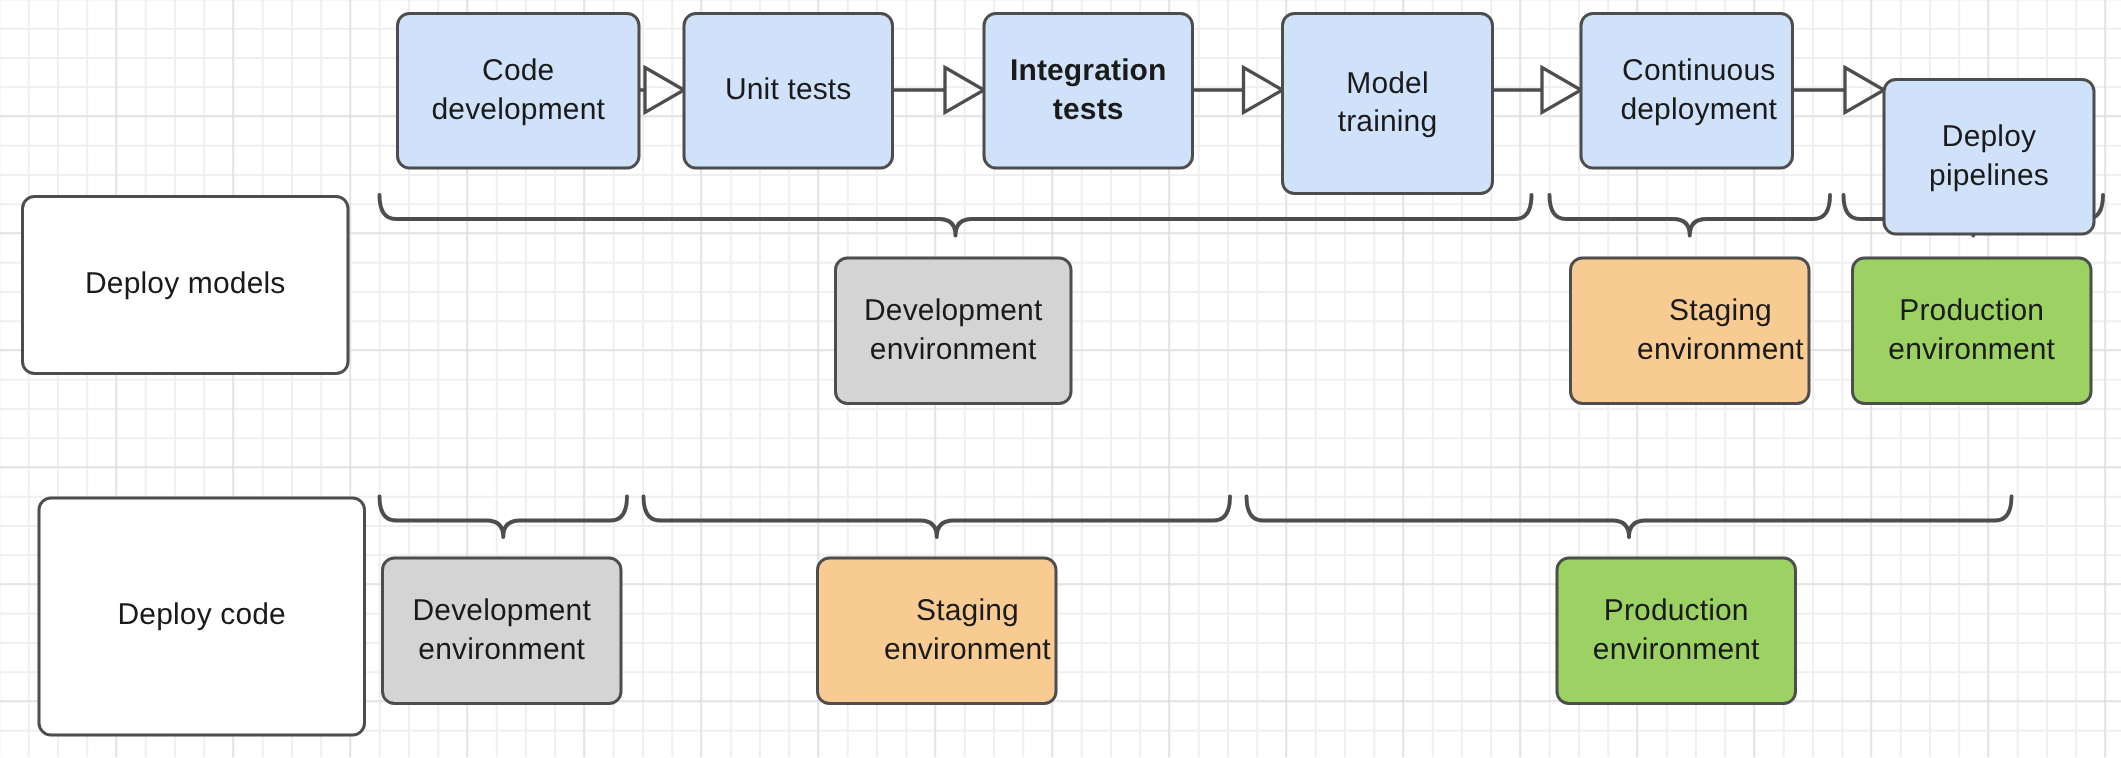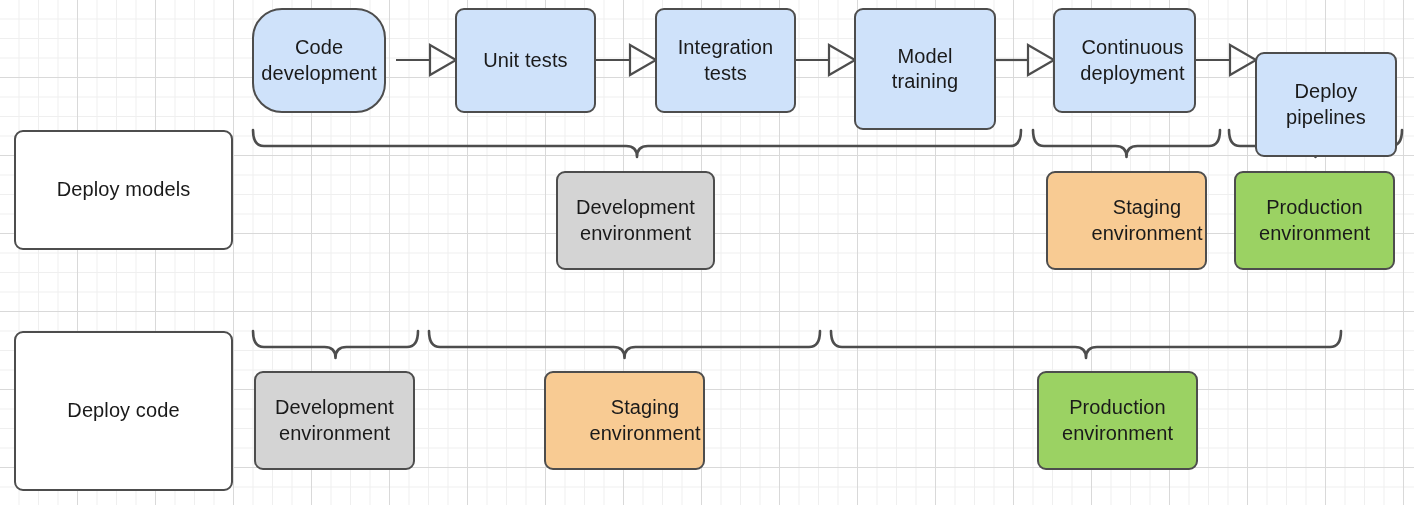--- a/index.html
+++ b/index.html
@@ -88,39 +88,39 @@
         <path class="conn-head" d="M 1230 45 L 1256 60 L 1230 75 Z"></path>
       </g>
       <path class="brace" d="M 253 130 Q 253 146 264 146 L 626 146 Q 637 146 637 157 Q 637 146 648 146 L 1010 146 Q 1021 146 1021 130"></path>
       <path class="brace" d="M 1033 130 Q 1033 146 1044 146 L 1115.5 146 Q 1126.5 146 1126.5 157 Q 1126.5 146 1137.5 146 L 1209 146 Q 1220 146 1220 130"></path>
       <path class="brace" d="M 1229 130 Q 1229 146 1240 146 L 1304.5 146 Q 1315.5 146 1315.5 157 Q 1315.5 146 1326.5 146 L 1391 146 Q 1402 146 1402 130"></path>
       <path class="brace" d="M 253 331 Q 253 347 264 347 L 324.5 347 Q 335.5 347 335.5 358 Q 335.5 347 346.5 347 L 407 347 Q 418 347 418 331"></path>
       <path class="brace" d="M 429 331 Q 429 347 440 347 L 613.5 347 Q 624.5 347 624.5 358 Q 624.5 347 635.5 347 L 809 347 Q 820 347 820 331"></path>
       <path class="brace" d="M 831 331 Q 831 347 842 347 L 1075 347 Q 1086 347 1086 358 Q 1086 347 1097 347 L 1330 347 Q 1341 347 1341 331"></path>
     </svg>
   <div id="nodes">
-      <div class="node blue" style="left: 252px; top: 8px; width: 134px; height: 105px; border-radius: 30px;">Code
+      <div class="node blue" style="left: 264px; top: 8px; width: 163px; height: 105px;">Code
 development</div>
       <div class="node blue" style="left: 455px; top: 8px; width: 141px; height: 105px;">Unit tests</div>
-      <div class="node blue" style="left: 655px; top: 8px; width: 141px; height: 105px;">Integration
+      <div class="node blue" style="left: 655px; top: 8px; width: 141px; height: 105px; font-weight: bold;">Integration
 tests</div>
       <div class="node blue" style="left: 854px; top: 8px; width: 142px; height: 122px;">Model
 training</div>
       <div class="node blue" style="left: 1053px; top: 8px; width: 143px; height: 105px; padding-left: 16px;">Continuous
 deployment</div>
       <div class="node blue" style="left: 1255px; top: 8px; width: 142px; height: 105px; margin-top: 44px;">Deploy
 pipelines</div>
       <div class="node plain" style="left: 14px; top: 130px; width: 219px; height: 120px;">Deploy models</div>
       <div class="node gray" style="left: 556px; top: 171px; width: 159px; height: 99px;">Development
 environment</div>
       <div class="node orange" style="left: 1046px; top: 171px; width: 161px; height: 99px;">Staging
 environment</div>
       <div class="node green" style="left: 1234px; top: 171px; width: 161px; height: 99px;">Production
 environment</div>
-      <div class="node plain" style="left: 14px; top: 331px; width: 219px; height: 160px;">Deploy code</div>
+      <div class="node plain" style="left: 25px; top: 331px; width: 219px; height: 160px;">Deploy code</div>
       <div class="node gray" style="left: 254px; top: 371px; width: 161px; height: 99px;">Development
 environment</div>
       <div class="node orange" style="left: 544px; top: 371px; width: 161px; height: 99px;">Staging
 environment</div>
       <div class="node green" style="left: 1037px; top: 371px; width: 161px; height: 99px;">Production
 environment</div>
     </div>
 </div>
 
 </body></html>

